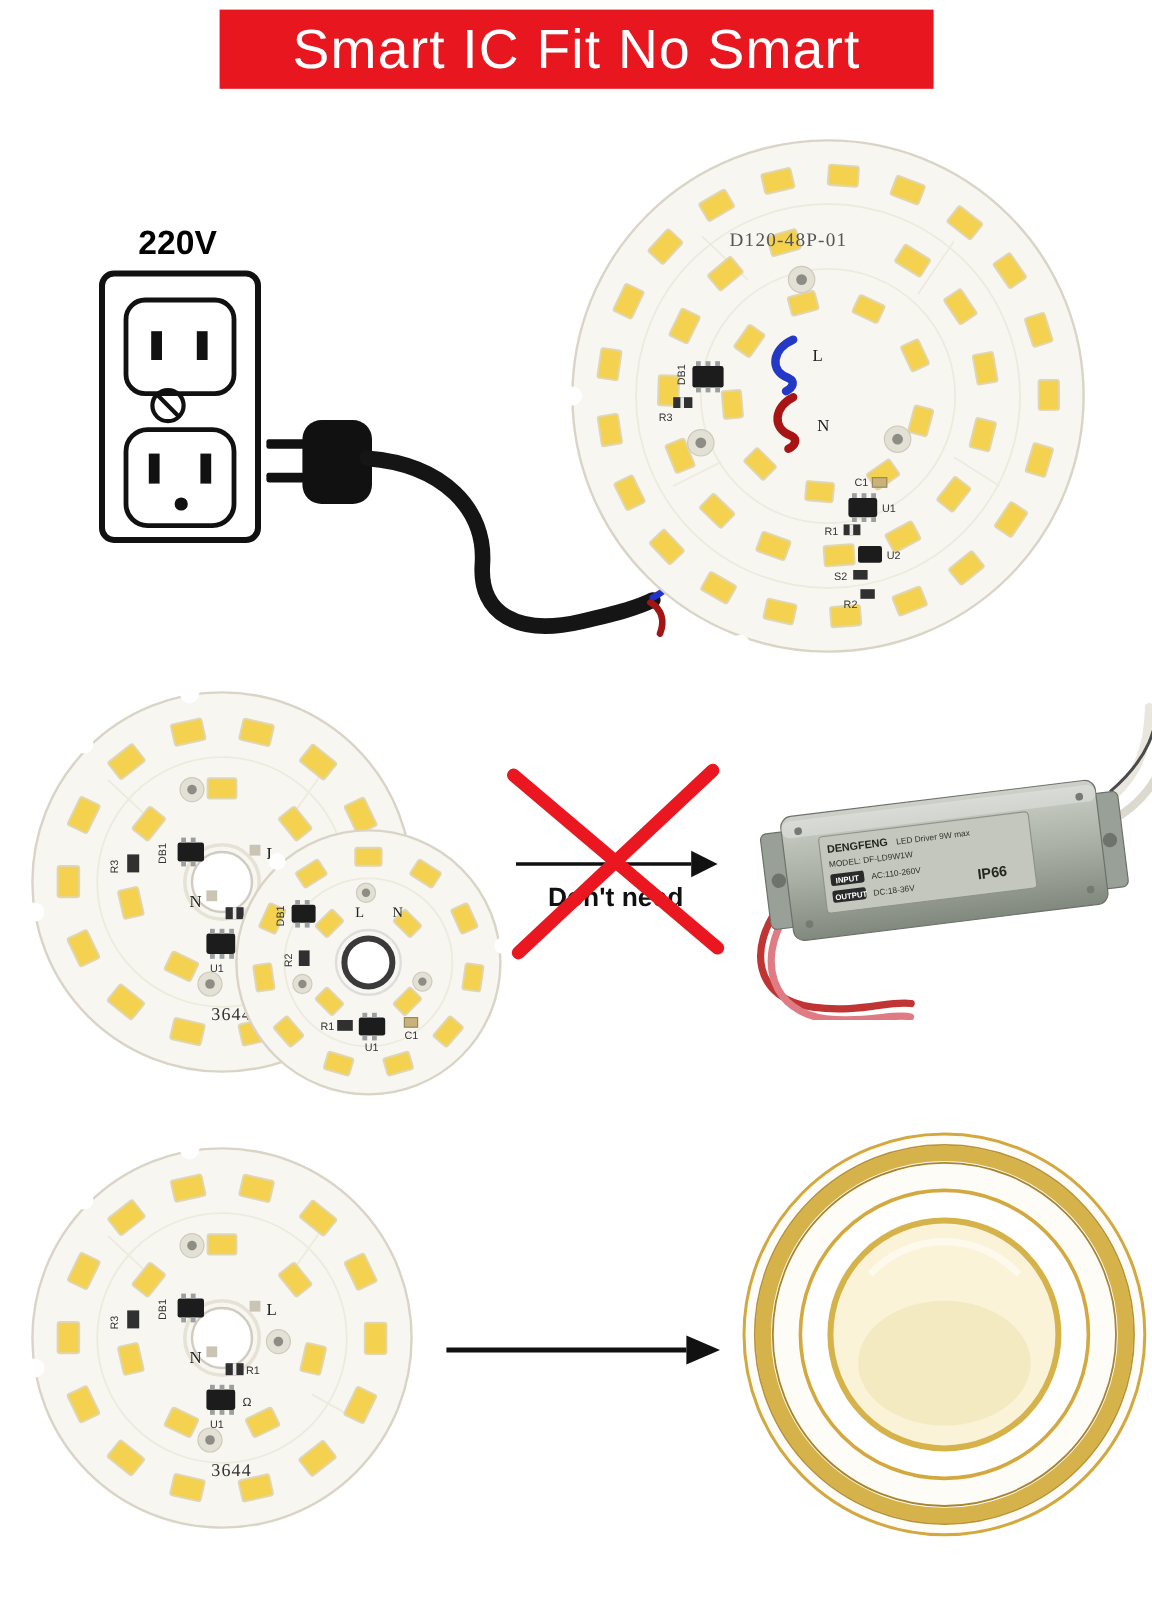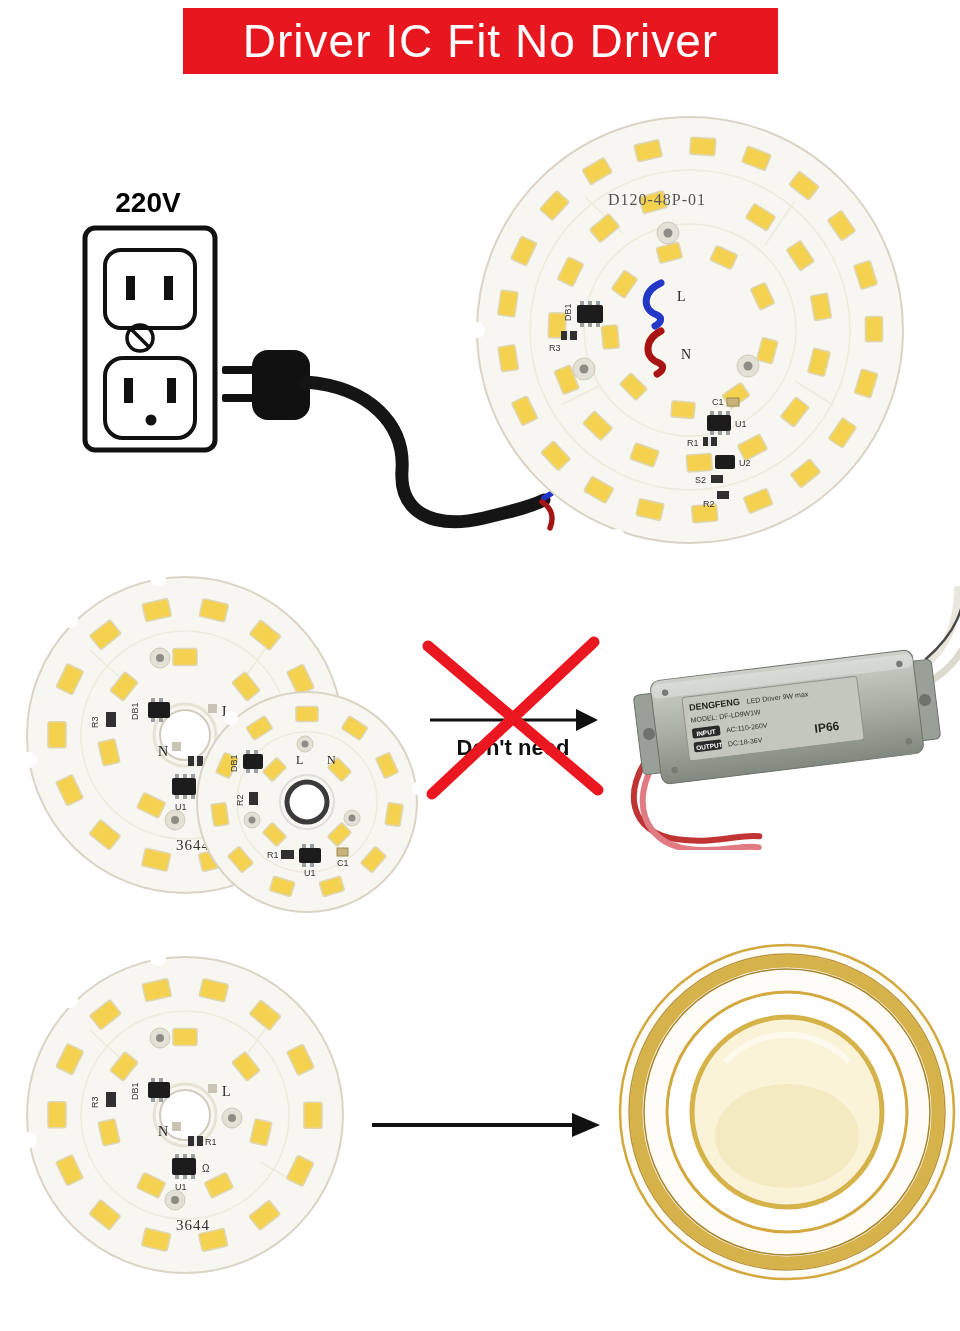--- a/index.html
+++ b/index.html
@@ -32,21 +32,21 @@
   .drv-small { font-size:7px; fill:#2e332d; }
   .drv-badge { font-size:6.5px; font-weight:bold; fill:#fff; }
   .drv-ip { font-size:12px; font-weight:bold; fill:#23281f; }
 </style>
 </head>
 <body>
 
 <div class="page">
 
   <div class="abs banner" style="background: rgb(232, 22, 30); color: rgb(255, 255, 255);">
-    <span>Driver IC Fit No Driver</span>
+    <span>Smart IC Fit No Smart</span>
   </div>
 
   <svg class="abs" style="left:60px;top:180px" width="560" height="380" viewBox="0 0 560 380">
     <text x="88" y="32" text-anchor="middle" class="voltage" style="font-size:28px;font-weight:bold">220V</text>
     <g>
       <rect x="25" y="48" width="130" height="222" rx="10" fill="#fff" stroke="#111" stroke-width="5"></rect>
       <rect x="45" y="70" width="90" height="78" rx="16" fill="#fff" stroke="#111" stroke-width="4"></rect>
       <rect x="66" y="96" width="9" height="24" fill="#111"></rect>
       <rect x="104" y="96" width="9" height="24" fill="#111"></rect>
       <g>

